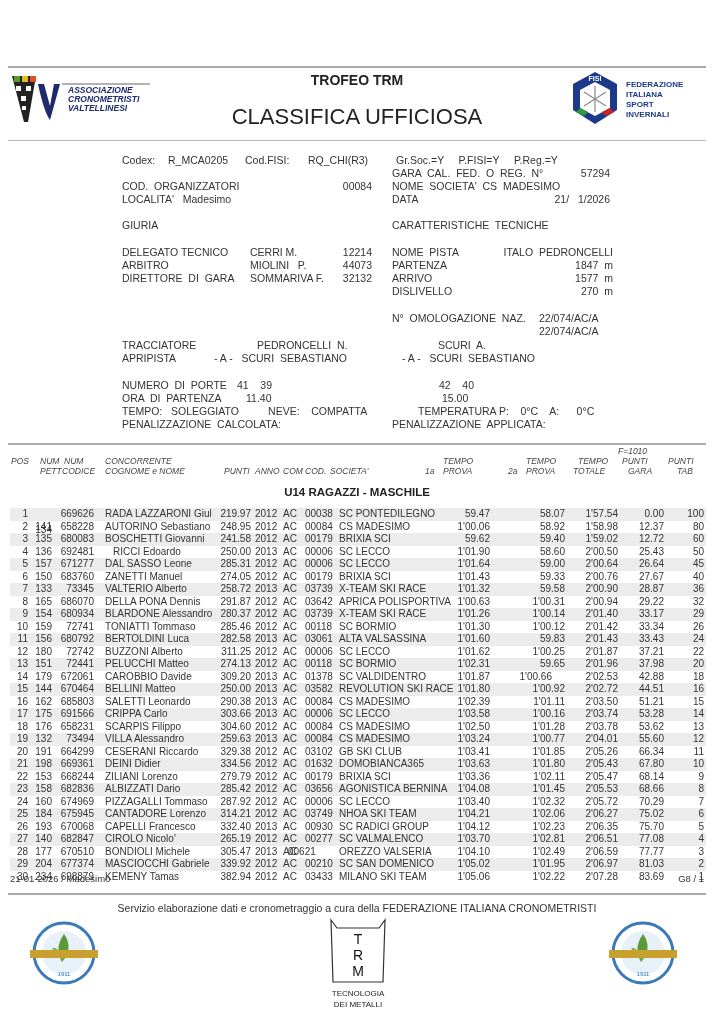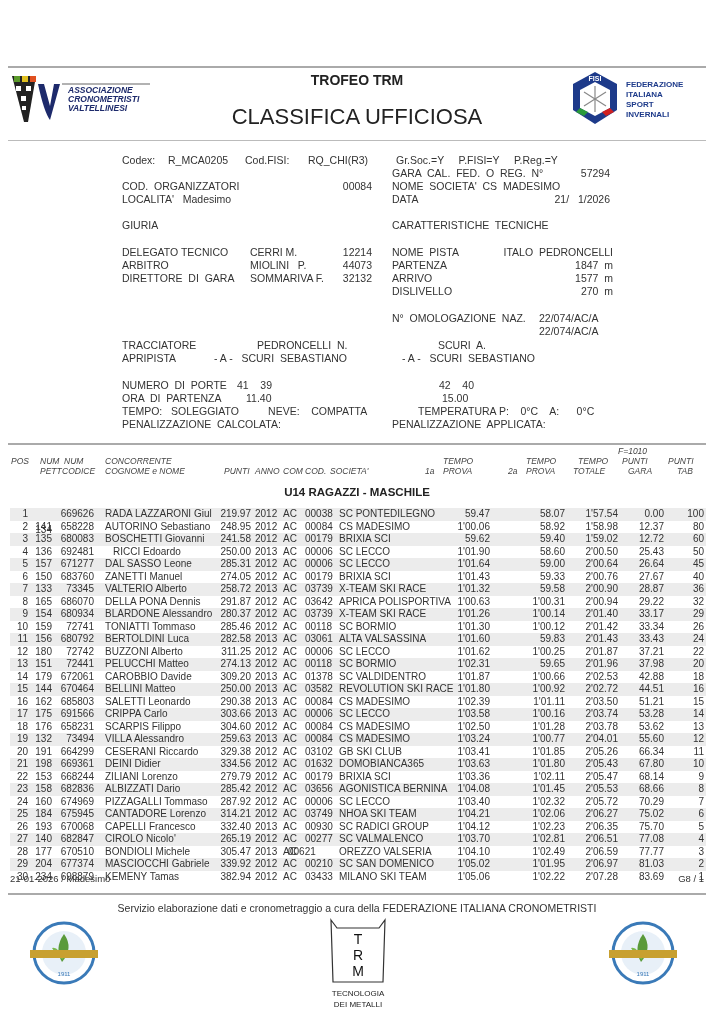--- a/index.html
+++ b/index.html
@@ -391,21 +391,21 @@
       <span class="c r" style="left: 0px; width: 18px;">14</span>
       <span class="c r" style="left: 20px; width: 22px;">179</span>
       <span class="c r" style="left: 44px; width: 40px;">672061</span>
       <span class="c" style="left: 95px; width: 120px;">CAROBBIO Davide</span>
       <span class="c r" style="left: 205px; width: 36px;">309.20</span>
       <span class="c" style="left: 245px; width: 26px;">2013</span>
       <span class="c" style="left: 273px; width: 18px;">AC</span>
       <span class="c" style="left: 295px; width: 30px;">01378</span>
       <span class="c" style="left: 329px; width: 120px;">SC  VALDIDENTRO</span>
       <span class="c r" style="left: 430px; width: 50px;">1'01.87</span>
-      <span class="c r" style="left: 505px; width: 50px;">1'00.66</span>
+      <span class="c r" style="left: 492px; width: 50px;">1'00.66</span>
       <span class="c r" style="left: 558px; width: 50px;">2'02.53</span>
       <span class="c r" style="left: 610px; width: 44px;">42.88</span>
       <span class="c r" style="left: 650px; width: 44px;">18</span>
     </div>
     <div class="row alt">
       <span class="c r" style="left: 0px; width: 18px;">15</span>
       <span class="c r" style="left: 20px; width: 22px;">144</span>
       <span class="c r" style="left: 44px; width: 40px;">670464</span>
       <span class="c" style="left: 95px; width: 120px;">BELLINI  Matteo</span>
       <span class="c r" style="left: 205px; width: 36px;">250.00</span>

